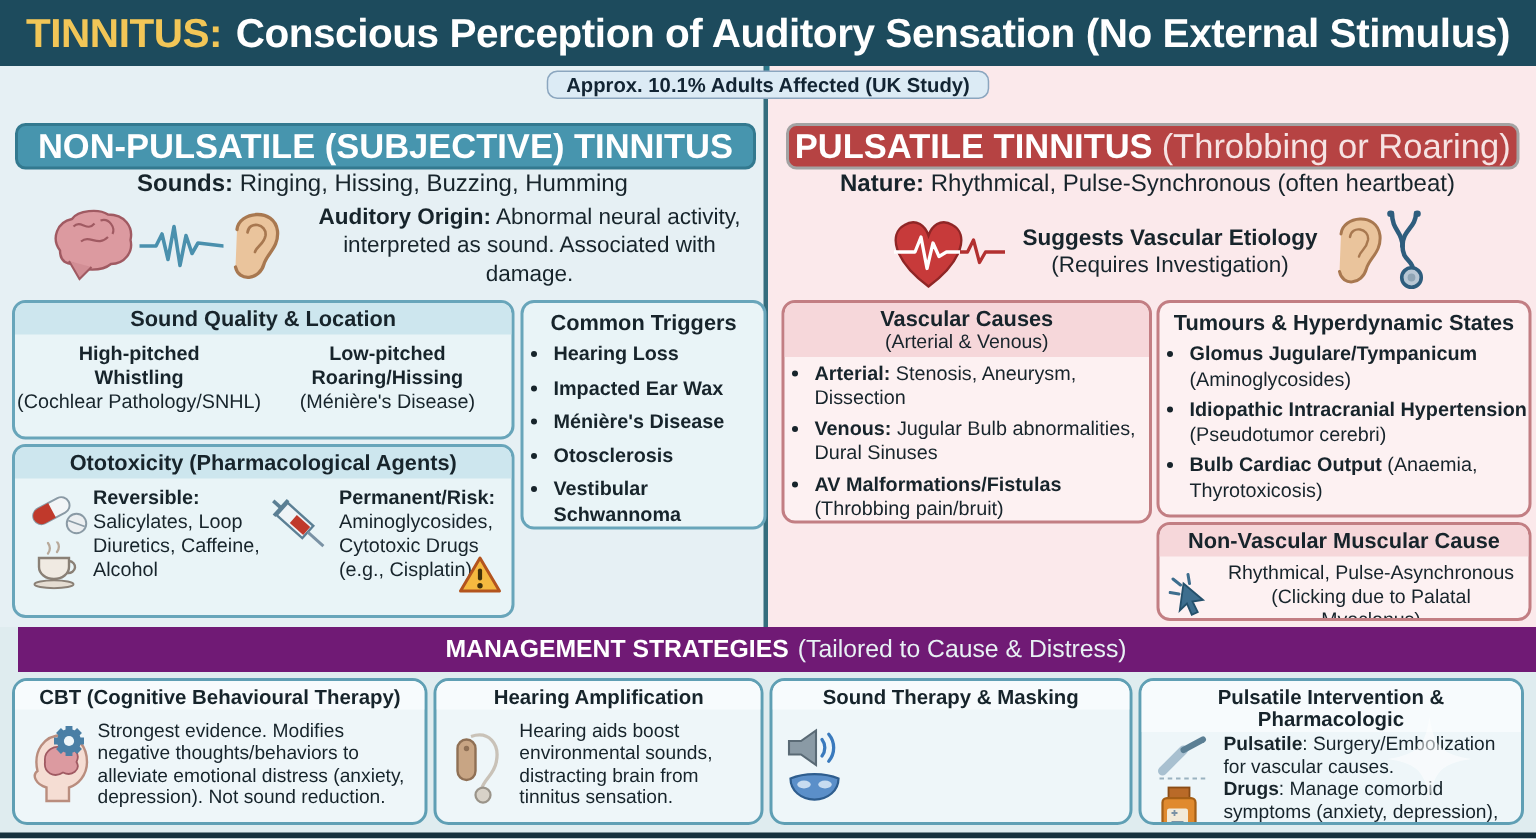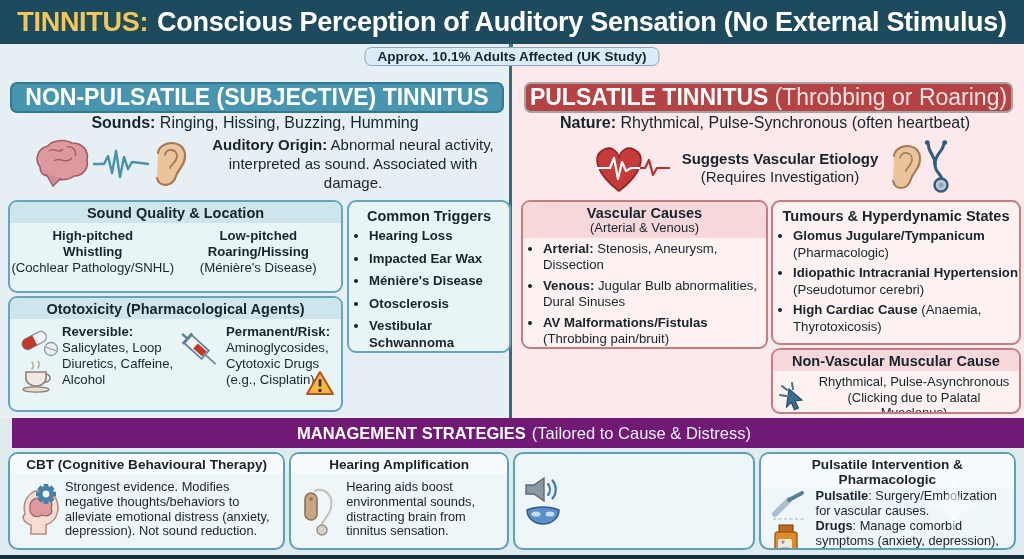--- a/index.html
+++ b/index.html
@@ -238,23 +238,23 @@
       <ul class="blist">
         <li><span class="b">Arterial:</span><span> Stenosis, Aneurysm, Dissection</span></li>
         <li><span class="b">Venous:</span><span> Jugular Bulb abnormalities, Dural Sinuses</span></li>
         <li><span class="b">AV Malformations/Fistulas</span><span> (Throbbing pain/bruit)</span></li>
       </ul>
     </div>
 
     <div class="box pbox" style="left:771px;top:156px;width:246px;height:141px;">
       <div class="trig-title">Tumours &amp; Hyperdynamic States</div>
       <ul class="blist">
-        <li><span class="b">Glomus Jugulare/Tympanicum</span><span> (Pharmacologic)</span></li>
+        <li><span class="b">Glomus Jugulare/Tympanicum</span><span> (Aminoglycosides)</span></li>
         <li><span class="b">Idiopathic Intracranial Hypertension</span><span> (Pseudotumor cerebri)</span></li>
-        <li><span class="b">High Cardiac Cause</span><span> (Anaemia, Thyrotoxicosis)</span></li>
+        <li><span class="b">Bulb Cardiac Output</span><span> (Anaemia, Thyrotoxicosis)</span></li>
       </ul>
     </div>
 
     <div class="box pbox" style="left:771px;top:304px;width:246px;height:62px;">
       <div class="band">Non-Vascular Muscular Cause</div>
       <div class="musc-body">
         <span>
           <svg width="30" height="30" viewBox="0 0 30 30">
             <path d="M3 4 L8 8 M13 1 L14 7 M1 13 L7 14" stroke="#3e6e8e" stroke-width="2" stroke-linecap="round"></path>
             <path d="M10 7 L23 18 L16 19 L19.5 26 L15.5 27.8 L12.3 20.4 L7.5 25 Z" fill="#3e6e8e" stroke="#24506b" stroke-width="1.2"></path>
@@ -306,20 +306,21 @@
             <circle cx="9" cy="15" r="1.8" fill="#8f7055"></circle>
           </svg>
         </div>
         <div class="card-text">
           <span>Hearing aids boost environmental sounds, distracting brain from tinnitus sensation.</span>
         </div>
       </div>
     </div>
 
     <div class="card c3">
+      <div class="card-title">Sound Therapy &amp; Masking</div>
       <div class="card-body">
         <div class="card-iconcol">
           <span>
             <svg width="38" height="27" viewBox="0 0 38 27">
               <polygon points="2,9 10,9 20,2 20,25 10,18 2,18" fill="#8a9aa5" stroke="#5a6a75" stroke-width="1.4"></polygon>
               <path d="M24 8 a9 9 0 0 1 0 11 M28.5 4.5 a14 14 0 0 1 0 18" fill="none" stroke="#3a7abd" stroke-width="2.2" stroke-linecap="round"></path>
             </svg>
           </span>
           <span>
             <svg width="36" height="19" viewBox="0 0 36 19">

